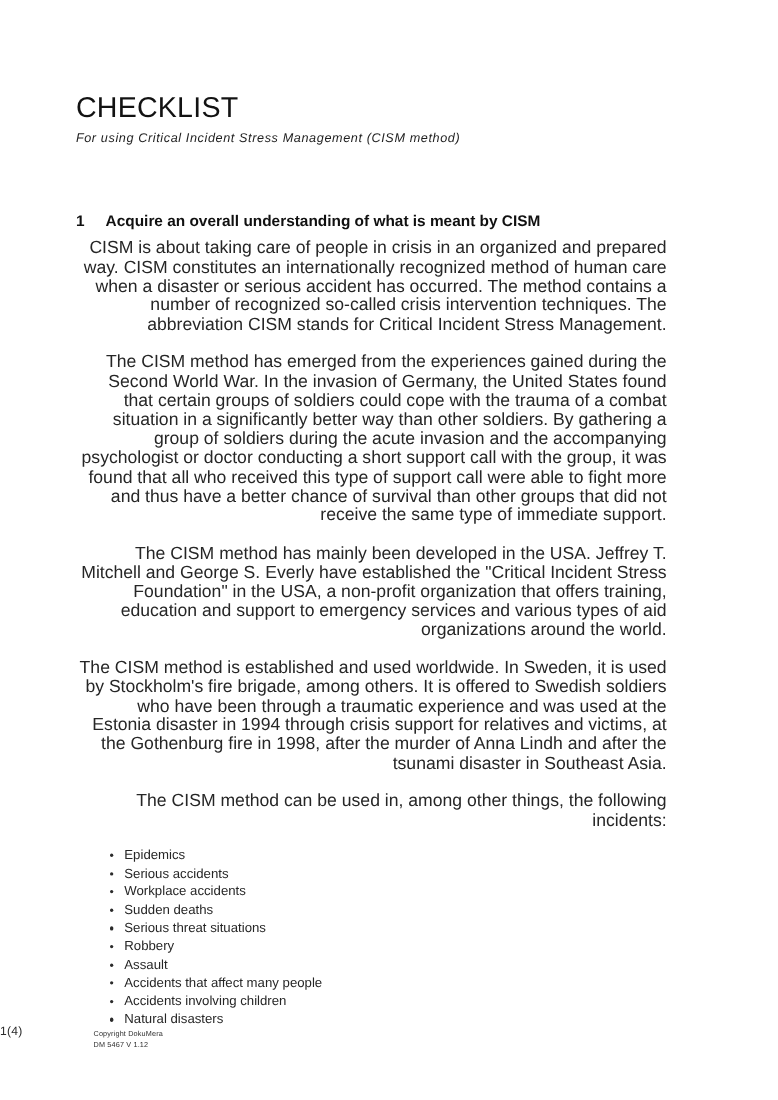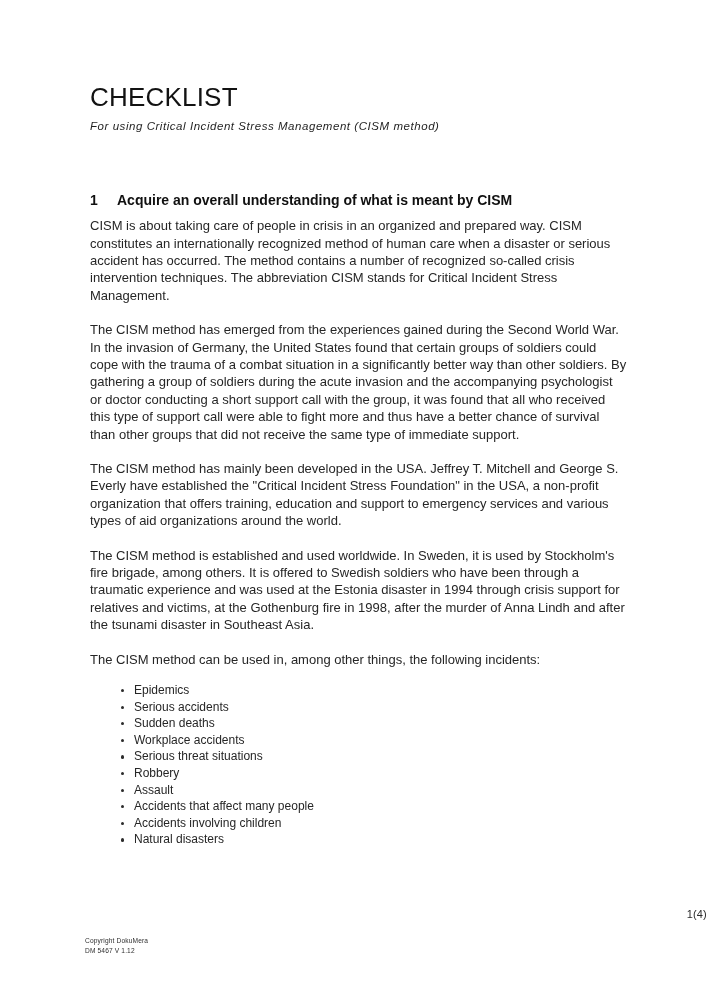--- a/index.html
+++ b/index.html
@@ -17,21 +17,21 @@
   }
 
   .page {
     position: absolute;
     inset: 0;
     background: #ffffff;
   }
 
   .content {
     position: absolute;
-    left: 90px;
+    left: 69px;
     top: 0;
     width: 537px;
   }
 
   
   .doc-title {
     margin: 0;
     padding-top: 83px;
     font-size: 26px;
     font-weight: 300;
@@ -66,24 +66,24 @@
   }
   .section-heading .sec-text {
     flex: 1 1 auto;
     margin-top: 12px;
   }
 
   
   .para {
     margin: 0;
     padding-top: 10px;
-    font-size: 13px;
+    font-size: 16px;
     line-height: 17.4px;
     color: #262626;
-    text-align: left;
+    text-align: right;
   }
   .para.first {
     padding-top: 9px;
   }
   .para.spaced {
     padding-top: 17px;
   }
 
   
   .bullet-list {
@@ -114,22 +114,22 @@
     position: absolute;
     left: 0;
     right: 0;
     bottom: 0;
     height: 100px;
   }
   .page-number {
     position: absolute;
     left: 0;
     right: 0;
-    top: 8px;
-    text-align: right;
+    top: 32px;
+    text-align: left;
     font-size: 11px;
     color: #2b2b2b;
     letter-spacing: 0.2px;
   }
   .footer-left {
     position: absolute;
     left: 85px;
     top: 36px;
     font-size: 6.6px;
     line-height: 9.6px;
@@ -162,22 +162,22 @@
 
     <p class="para spaced">The CISM method has mainly been developed in the USA. Jeffrey T. Mitchell and George S. Everly have established the "Critical Incident Stress Foundation" in the USA, a non-profit organization that offers training, education and support to emergency services and various types of aid organizations around the world.</p>
 
     <p class="para spaced">The CISM method is established and used worldwide. In Sweden, it is used by Stockholm's fire brigade, among others. It is offered to Swedish soldiers who have been through a traumatic experience and was used at the Estonia disaster in 1994 through crisis support for relatives and victims, at the Gothenburg fire in 1998, after the murder of Anna Lindh and after the tsunami disaster in Southeast Asia.</p>
 
     <p class="para spaced">The CISM method can be used in, among other things, the following incidents:</p>
 
     <ul class="bullet-list">
       <li>Epidemics</li>
       <li>Serious accidents</li>
+      <li>Workplace accidents</li>
       <li>Sudden deaths</li>
-      <li>Workplace accidents</li>
       <li>Serious threat situations</li>
       <li>Robbery</li>
       <li>Assault</li>
       <li>Accidents that affect many people</li>
       <li>Accidents involving children</li>
       <li>Natural disasters</li>
     </ul>
 
   </div>
 

